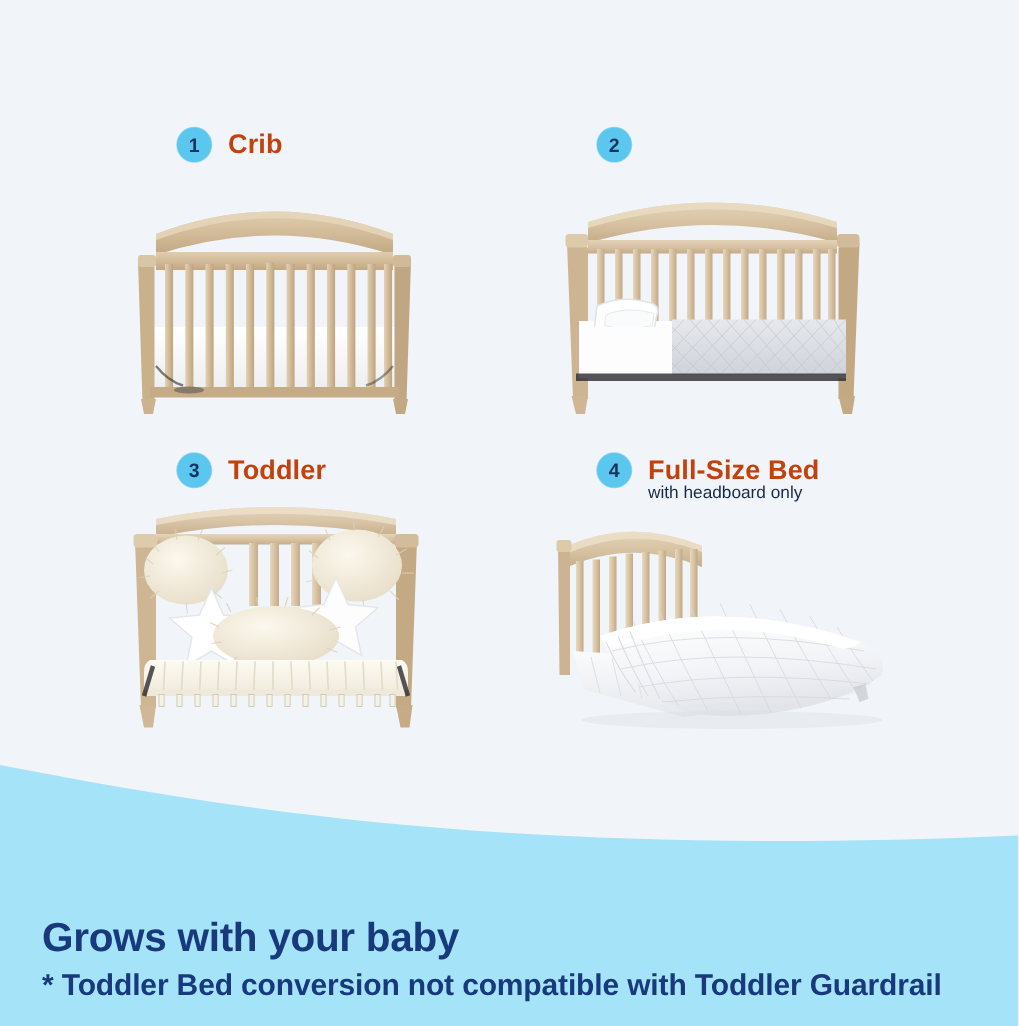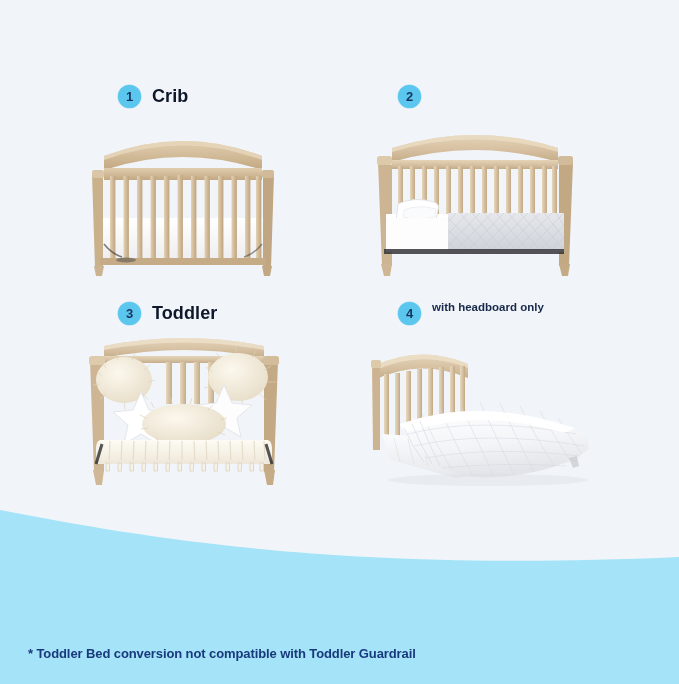--- a/index.html
+++ b/index.html
@@ -26,38 +26,38 @@
 
   .badge{
     width:23px;height:23px;border-radius:50%;
     background:#5BC7EE;
     color:#17345F;
     font-size:13px;font-weight:bold;
     display:flex;align-items:center;justify-content:center;
     flex:0 0 auto;line-height:1;
     box-shadow:0 0 0 0.5px rgba(91,199,238,.6);
   }
-  .label-text{color:#0f172a;font-size:18px;line-height:22px;letter-spacing:.1px;}
-  .label-sub{color:#17284A;font-size:11.5px;line-height:13px;font-weight:bold;margin-top:-1px;}
+  .label-text{color:#c2410c;font-size:18px;line-height:22px;letter-spacing:.1px;}
+  .label-sub{color:#17284A;font-size:11.5px;line-height:13px;font-weight:normal;margin-top:-1px;}
   .label-main{font-weight:bold;}
   .lbl-wrap{display:flex;flex-direction:column;}
 
   
   .art{position:absolute;}
   svg{display:block;}
 
   
   #banner{
     position:absolute;left:0;top:495px;width:679px;height:189px;
     overflow:hidden;
   }
   #banner-bg{position:absolute;left:0;top:0;}
   .banner-text{position:absolute;left:28px;color:#18397C;}
   #banner-title{top:610px;font-size:27px;font-weight:bold;letter-spacing:-.2px;}
-  #banner-note{top:646px;font-size:13px;font-weight:bold;letter-spacing:-.1px;text-align:center;}
+  #banner-note{top:646px;font-size:20px;font-weight:bold;letter-spacing:-.1px;text-align:center;}
 </style>
 </head>
 <body>
 
 <div class="stage">
 
   <div class="panel" id="panel-1">
     <div class="label-row">
       <div class="badge">1</div>
       <div class="lbl-wrap">
@@ -345,20 +345,21 @@
         <path d="M15 138 L26 138 L24 153 L18 153 Z" fill="#D0B896"></path>
         <path d="M186 138 L197 138 L195 153 L189 153 Z" fill="#C5AB86"></path>
       </svg>
     </div>
   </div>
 
   <div class="panel" id="panel-4">
     <div class="label-row">
       <div class="badge">4</div>
       <div class="lbl-wrap">
+        <div class="label-text label-main">Full-Size Bed</div>
         <div class="label-sub">with headboard only</div>
       </div>
     </div>
     <div class="art" style="left:20px;top:58px;">
       <svg width="245" height="155" viewBox="0 0 245 155">
         <defs>
           <linearGradient id="wd4" x1="0" y1="0" x2="0" y2="1">
             <stop offset="0" stop-color="#E5D4B8"></stop>
               <stop offset=".55" stop-color="#D5C0A0"></stop>
               <stop offset="1" stop-color="#C4AB86"></stop>
@@ -435,15 +436,16 @@
         <path d="M209 120 l4 10 l6 -2 l-2 -10 Z" fill="#C9C9CC" opacity=".7"></path>
       </svg>
     </div>
   </div>
 
   <div id="banner">
     <svg id="banner-bg" width="679" height="189" viewBox="0 0 679 189" preserveAspectRatio="none">
       <path d="M0 15 C 170 48, 360 76, 679 62 L679 189 L0 189 Z" fill="#A5E4F8"></path>
     </svg>
   </div>
+  <div class="banner-text" id="banner-title">Grows with your baby</div>
   <div class="banner-text" id="banner-note">* Toddler Bed conversion not compatible with Toddler Guardrail</div>
 
 </div>
 
 </body></html>

